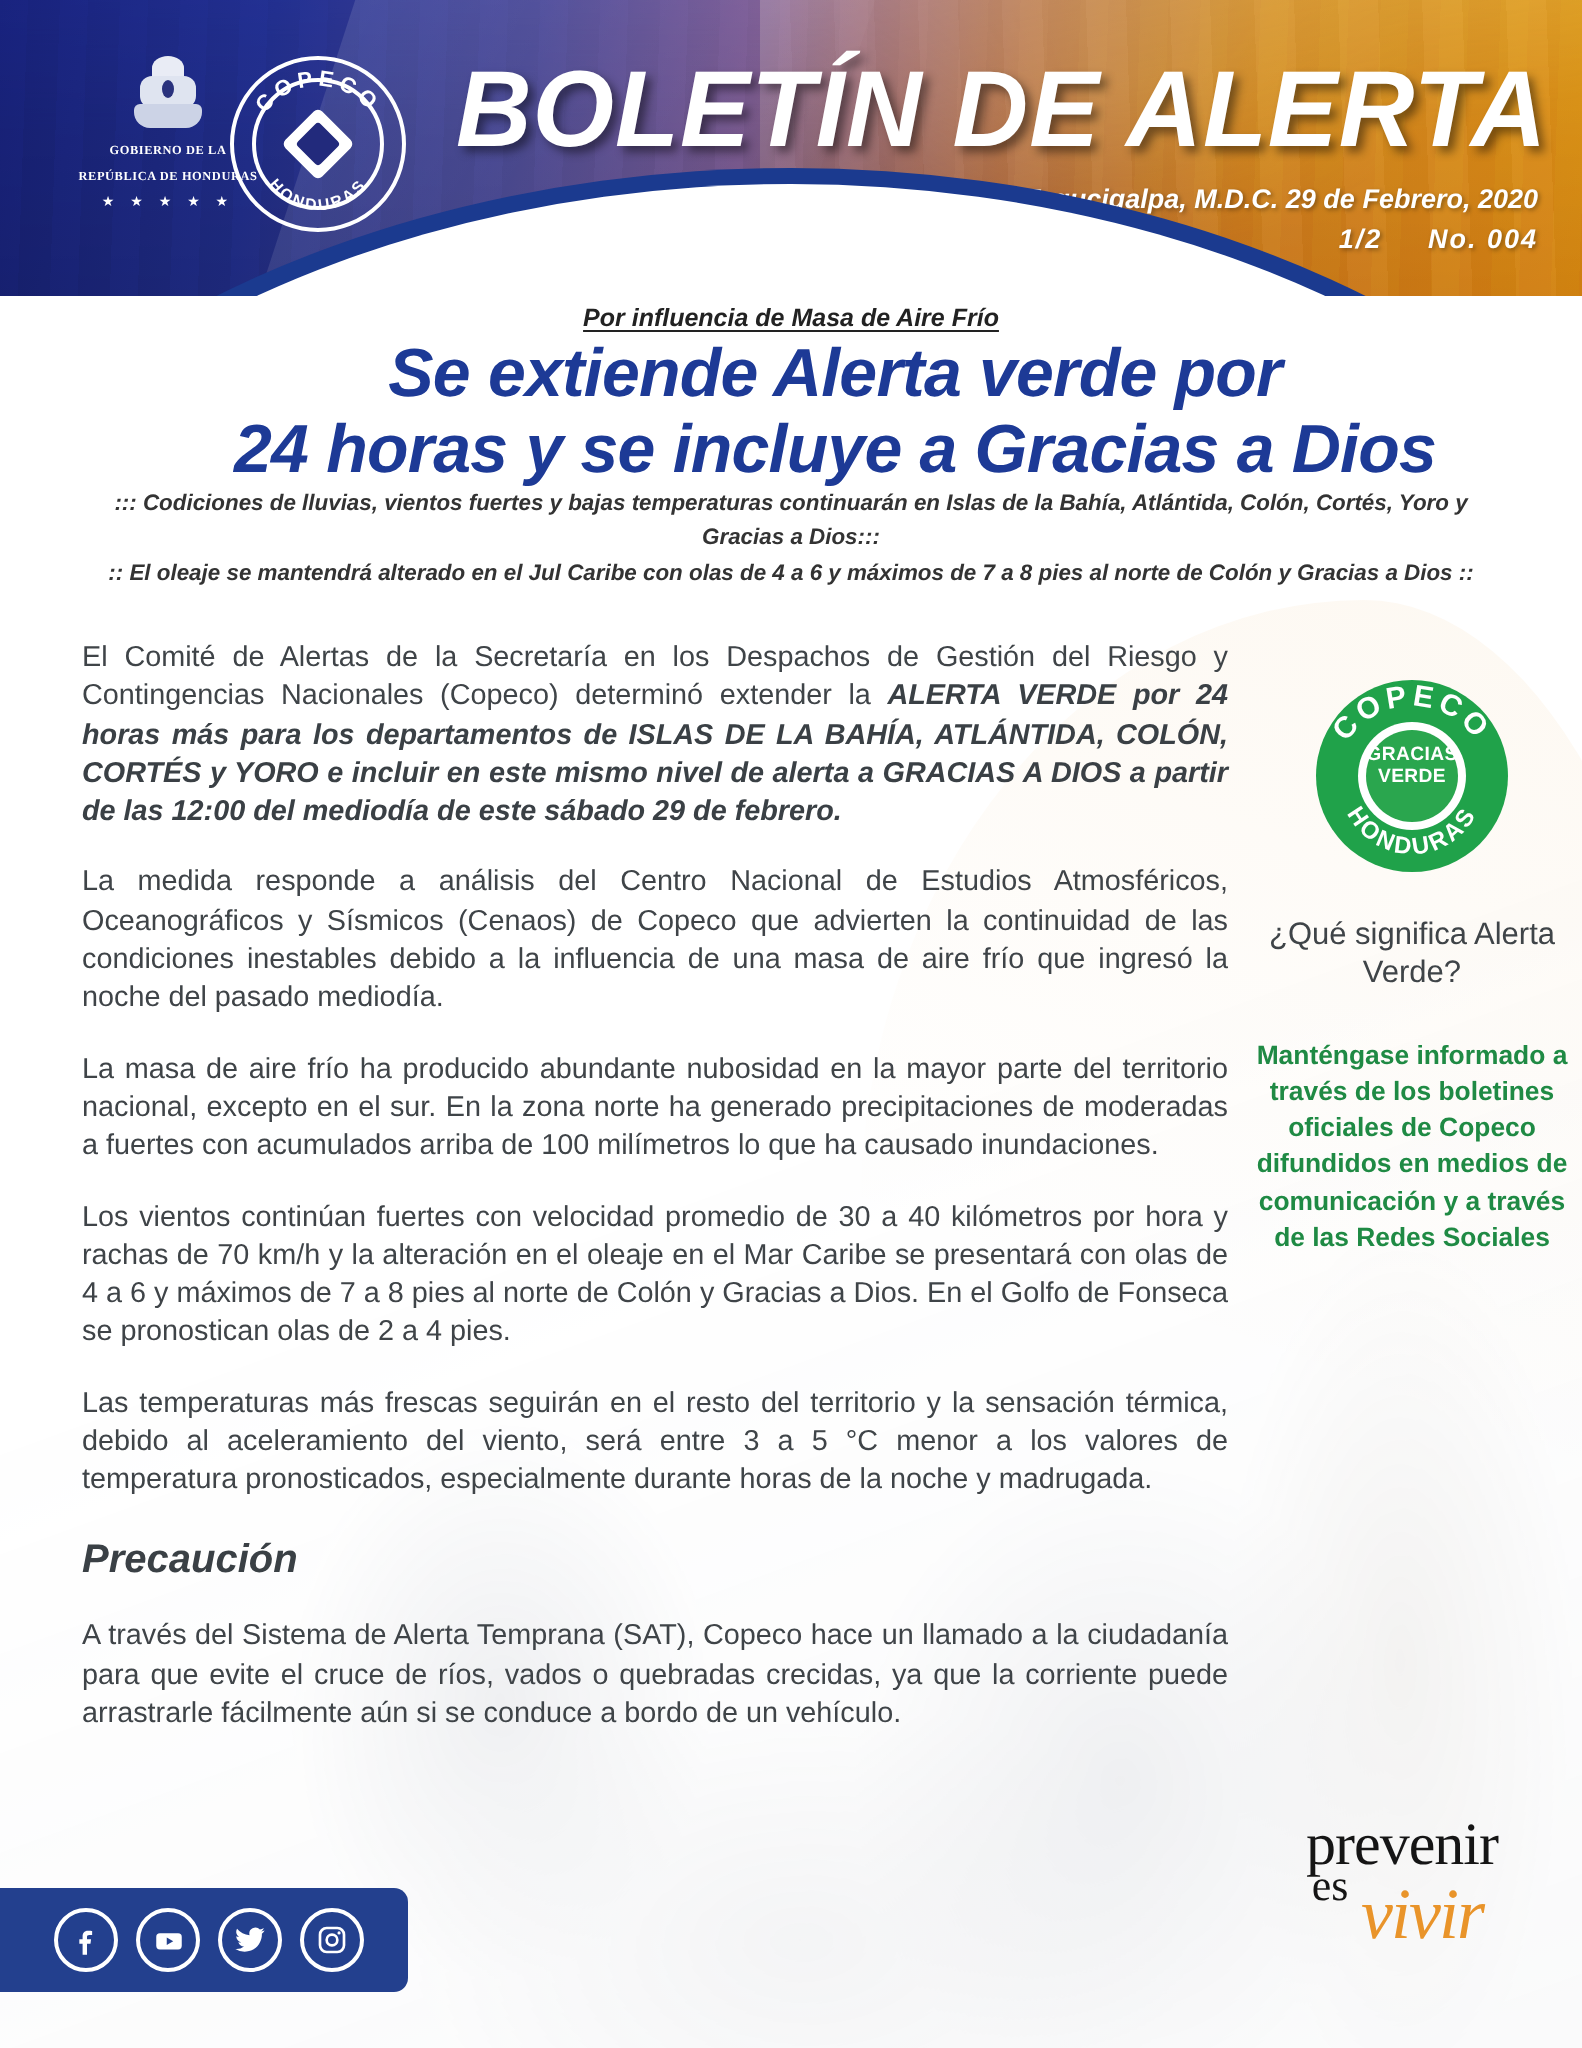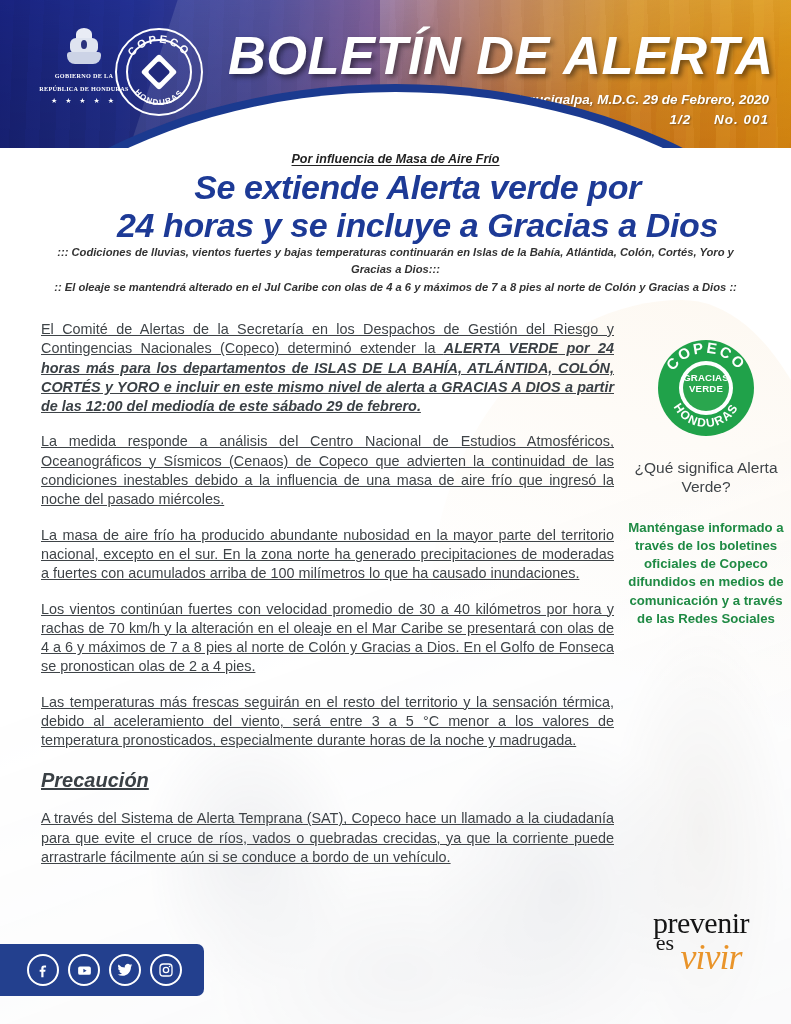--- a/index.html
+++ b/index.html
@@ -115,21 +115,21 @@
   .subdeck{
     position:absolute;left:45px;right:45px;top:244px;text-align:center;
     color:#333;font-size:11.2px;font-style:italic;font-weight:700;line-height:1.55;
   }
 
   
   .body-col{
     position:absolute;left:41px;top:320px;width:573px;
     color:#3f4448;font-size:14.4px;line-height:1.34;text-align:justify;
   }
-  .body-col p{margin:0 0 16px 0;text-decoration:underline;}
+  .body-col p{margin:0 0 16px 0;}
   .body-col b{font-weight:700;font-style:italic;color:#3a4045;}
   .prec-head{font-weight:700;font-style:italic;font-size:20px;color:#3a4045;margin:0 0 1px 0;}
 
   
   .side{position:absolute;left:626px;top:340px;width:160px;text-align:center;}
   .green-seal{position:relative;width:96px;height:96px;margin:0 auto;}
   .gs-outer{position:absolute;inset:0;border-radius:50%;background:#20a24a;}
   .gs-inner{position:absolute;inset:21px;border-radius:50%;background:#fff;}
   .gs-core{position:absolute;inset:25px;border-radius:50%;background:#2aa64e;}
   .gs-label{position:absolute;left:0;right:0;top:33px;color:#fff;font-size:9.6px;
@@ -199,41 +199,41 @@
         </text>
       </svg>
     </div>
 
     <div class="boletin">BOLETÍN DE ALERTA</div>
 
     <div class="hdr-meta">
       <div>Tegucigalpa, M.D.C. 29 de Febrero, 2020</div>
       <div class="l2">
         <span>1/2</span>
-        <span>No. 001</span>
+        <span>No. 004</span>
       </div>
     </div>
 
     <div class="swoosh-blue"></div>
     <div class="swoosh-white"></div>
   </div>
 
   <div class="kicker">Por influencia de Masa de Aire Frío</div>
   <div class="headline">
     <div>Se extiende Alerta verde por</div>
     <div>24 horas y se incluye a Gracias a Dios</div>
   </div>
   <div class="subdeck">
     <div>::: Codiciones de lluvias, vientos fuertes y bajas temperaturas continuarán en Islas de la Bahía, Atlántida, Colón, Cortés, Yoro y Gracias a Dios:::</div>
     <div>:: El oleaje se mantendrá alterado en el Jul Caribe con olas  de 4 a 6 y máximos de  7 a 8 pies al norte de Colón y Gracias a Dios ::</div>
   </div>
 
   <div class="body-col">
     <p><span>El Comité de Alertas de la Secretaría en los Despachos de Gestión del Riesgo y Contingencias Nacionales (Copeco) determinó extender la </span><b>ALERTA VERDE por 24 horas más para los departamentos de ISLAS DE LA BAHÍA, ATLÁNTIDA, COLÓN, CORTÉS y YORO e incluir en este mismo nivel de alerta a GRACIAS A DIOS a partir de las 12:00 del mediodía de este sábado 29 de febrero.</b></p>
-    <p>La medida responde a análisis del Centro Nacional de Estudios Atmosféricos, Oceanográficos y Sísmicos (Cenaos) de Copeco que advierten la continuidad de las condiciones inestables debido a la influencia de una masa de aire frío que ingresó la noche del pasado miércoles.</p>
+    <p>La medida responde a análisis del Centro Nacional de Estudios Atmosféricos, Oceanográficos y Sísmicos (Cenaos) de Copeco que advierten la continuidad de las condiciones inestables debido a la influencia de una masa de aire frío que ingresó la noche del pasado mediodía.</p>
     <p>La masa de aire frío ha producido abundante nubosidad en la mayor parte del territorio nacional, excepto en el sur. En la zona norte ha generado precipitaciones de moderadas a fuertes con acumulados arriba de 100 milímetros lo que ha causado inundaciones.</p>
     <p>Los vientos continúan fuertes con velocidad promedio de 30 a 40 kilómetros por hora y rachas de 70 km/h y la alteración en el oleaje en el Mar Caribe se presentará con olas  de 4 a 6 y máximos de 7 a 8 pies al norte de Colón y Gracias a Dios. En el Golfo de Fonseca se pronostican olas de 2 a 4 pies.</p>
     <p>Las temperaturas más frescas seguirán en el resto del territorio y la sensación térmica, debido al aceleramiento del viento, será entre 3 a 5 °C menor a los valores de temperatura pronosticados, especialmente durante horas de la noche y madrugada.</p>
     <p class="prec-head">Precaución</p>
     <p>A través del Sistema de Alerta Temprana (SAT), Copeco hace un llamado a la ciudadanía para que evite el cruce de ríos, vados o quebradas crecidas, ya que la corriente puede arrastrarle fácilmente aún si se conduce a bordo de un vehículo.</p>
   </div>
 
   <div class="side">
     <div class="green-seal">
       <div class="gs-outer"></div>

